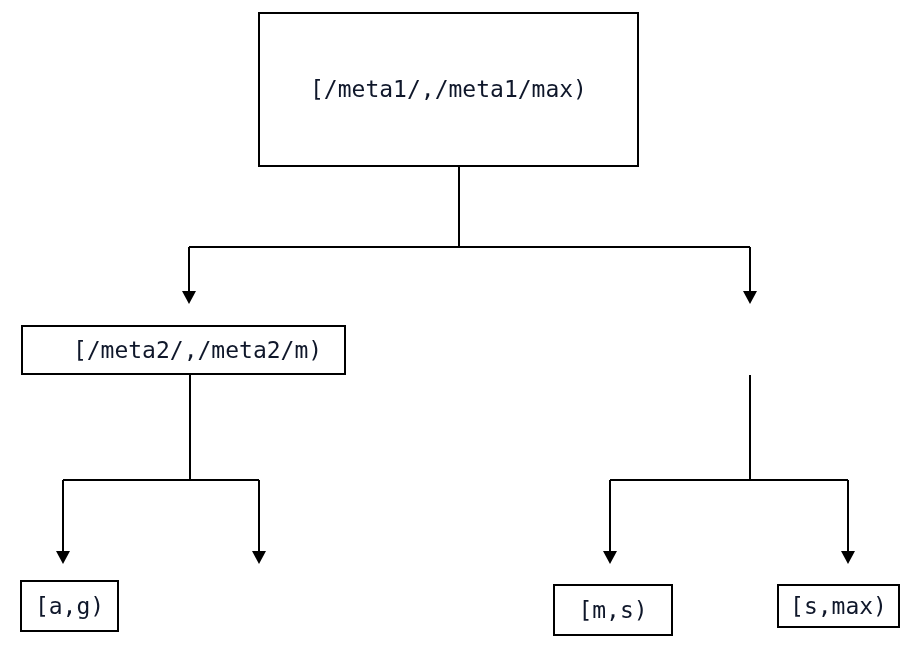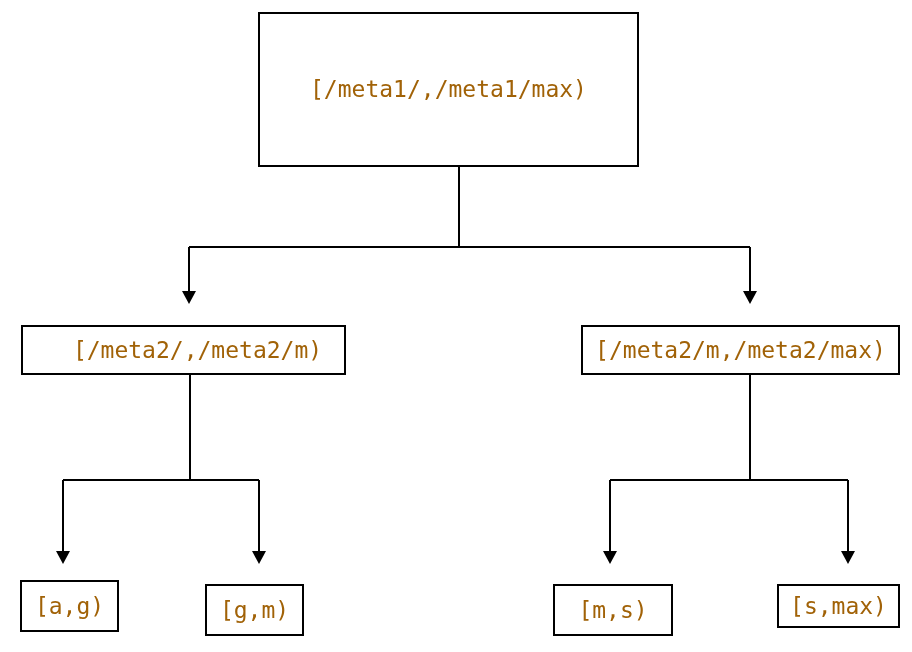--- a/index.html
+++ b/index.html
@@ -16,21 +16,21 @@
     font-family: "DejaVu Sans Mono", "Liberation Mono", monospace;
   }
   .node {
     position: absolute;
     box-sizing: border-box;
     border: 2px solid #000000;
     background: #ffffff;
     display: flex;
     align-items: center;
     justify-content: center;
-    color: #a16207;
+    color: #0f172a;
     font-family: "DejaVu Sans Mono", "Liberation Mono", monospace;
     font-size: 23px;
     line-height: 1;
     letter-spacing: 0px;
     white-space: pre;
   }
   .edge-layer {
     position: absolute;
     left: 0;
     top: 0;
@@ -75,23 +75,21 @@
     <path class="edge-line" d="M 610 480 L 610 552"></path>
     <path class="edge-line" d="M 848 480 L 848 552"></path>
     <polygon class="arrow-head" points="603,551 617,551 610,564"></polygon>
     <polygon class="arrow-head" points="841,551 855,551 848,564"></polygon>
   </svg>
 
   <div class="node" id="node-root" style="left:258px; top:12px; width:381px; height:155px;">[/meta1/,/meta1/max)</div>
 
   <div class="node" id="node-mid-left" style="left:21px; top:325px; width:325px; height:50px;padding-left:28px;">[/meta2/,/meta2/m)</div>
 
-  <div class="node" id="node-mid-right" style="left:581px; top:325px; width:319px; height:50px;">[/meta2/m,/meta2/max)</div>
 
   <div class="node" id="node-leaf-1" style="left:8px; top:580px; width:99px; height:52px;margin-left:12px;">[a,g)</div>
 
-  <div class="node" id="node-leaf-2" style="left:205px; top:584px; width:99px; height:52px;">[g,m)</div>
 
   <div class="node" id="node-leaf-3" style="left:553px; top:584px; width:120px; height:52px;">[m,s)</div>
 
   <div class="node" id="node-leaf-4" style="left:777px; top:584px; width:123px; height:44px;">[s,max)</div>
 
 </div>
 
 </body></html>

